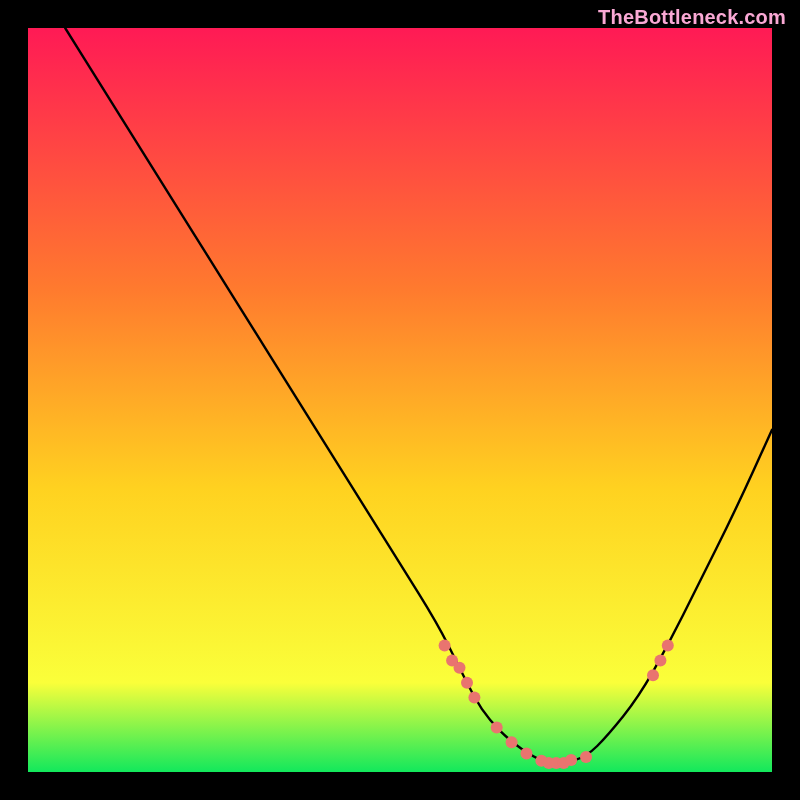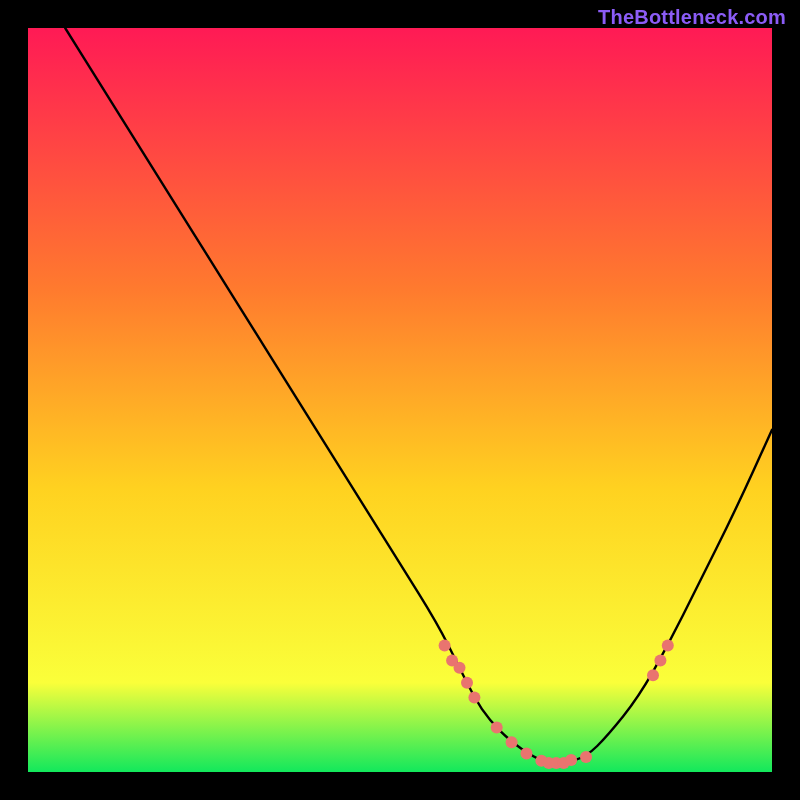--- a/index.html
+++ b/index.html
@@ -25,21 +25,21 @@
     top: 0;
     width: 744px;
     height: 744px;
   }
   .watermark {
     position: absolute;
     top: 6px;
     right: 14px;
     font-size: 20px;
     font-weight: 600;
-    color: #8b5cf6;
+    color: #f9a8d4;
     letter-spacing: 0.2px;
   }
   svg { display: block; }
 </style>
 </head>
 <body>
 
 <div class="watermark">TheBottleneck.com</div>
 
 <div class="frame">

